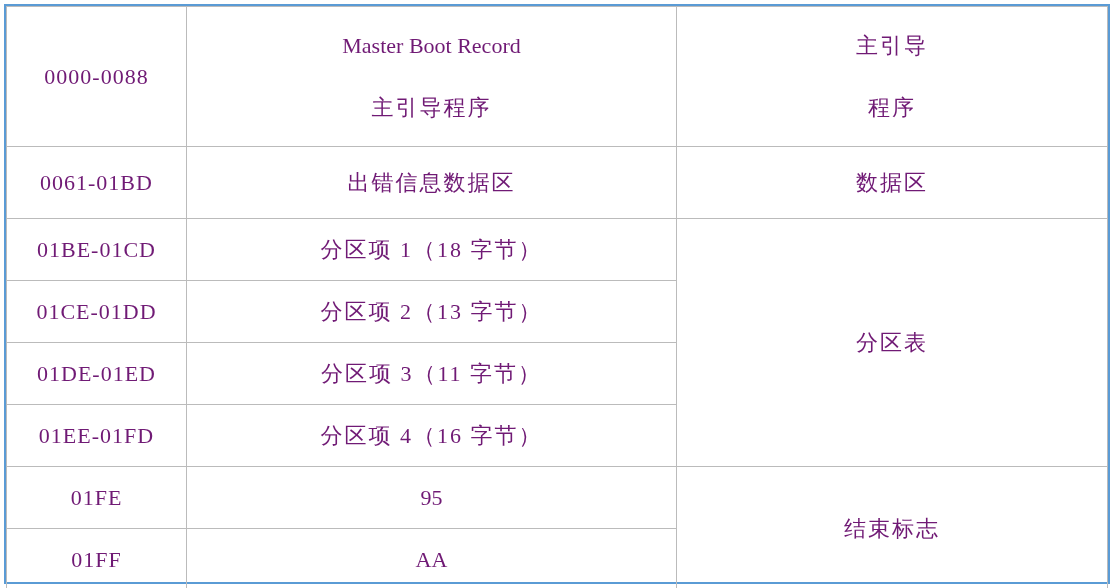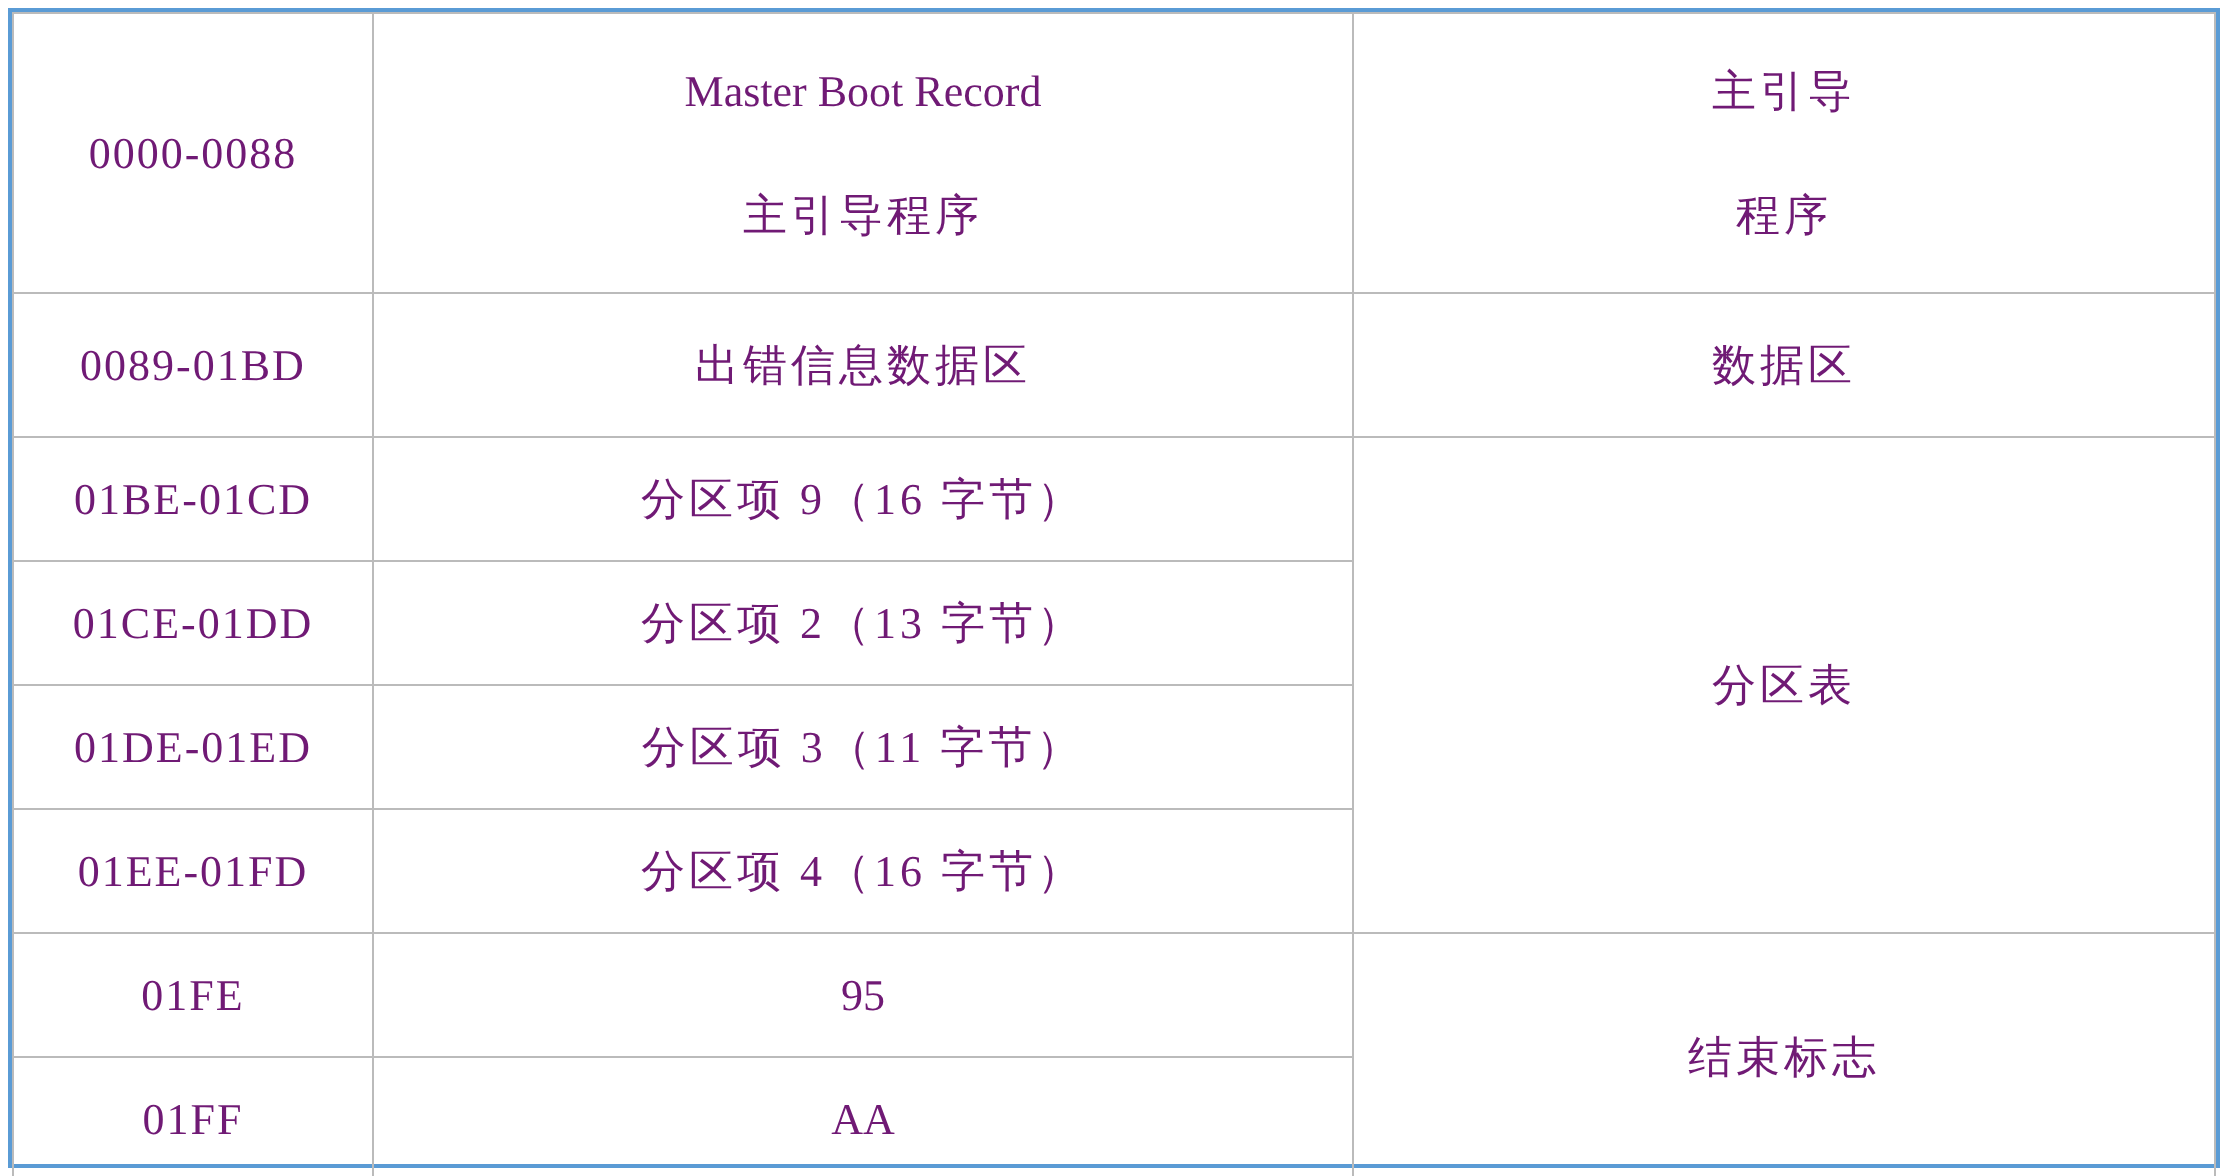--- a/index.html
+++ b/index.html
@@ -86,27 +86,27 @@
         </div>
       </td>
       <td>
         <div class="multi-line">
           <div>主引导</div>
           <div>程序</div>
         </div>
       </td>
     </tr>
     <tr class="row2">
-      <td class="narrow-letter">0089-01BD</td>
+      <td class="narrow-letter">0061-01BD</td>
       <td>出错信息数据区</td>
       <td>数据区</td>
     </tr>
     <tr class="smallrow">
       <td class="narrow-letter">01BE-01CD</td>
-      <td>分区项 9（16 字节）</td>
+      <td>分区项 1（18 字节）</td>
       <td rowspan="4">分区表</td>
     </tr>
     <tr class="smallrow">
       <td class="narrow-letter">01CE-01DD</td>
       <td>分区项 2（13 字节）</td>
     </tr>
     <tr class="smallrow">
       <td class="narrow-letter">01DE-01ED</td>
       <td>分区项 3（11 字节）</td>
     </tr>

